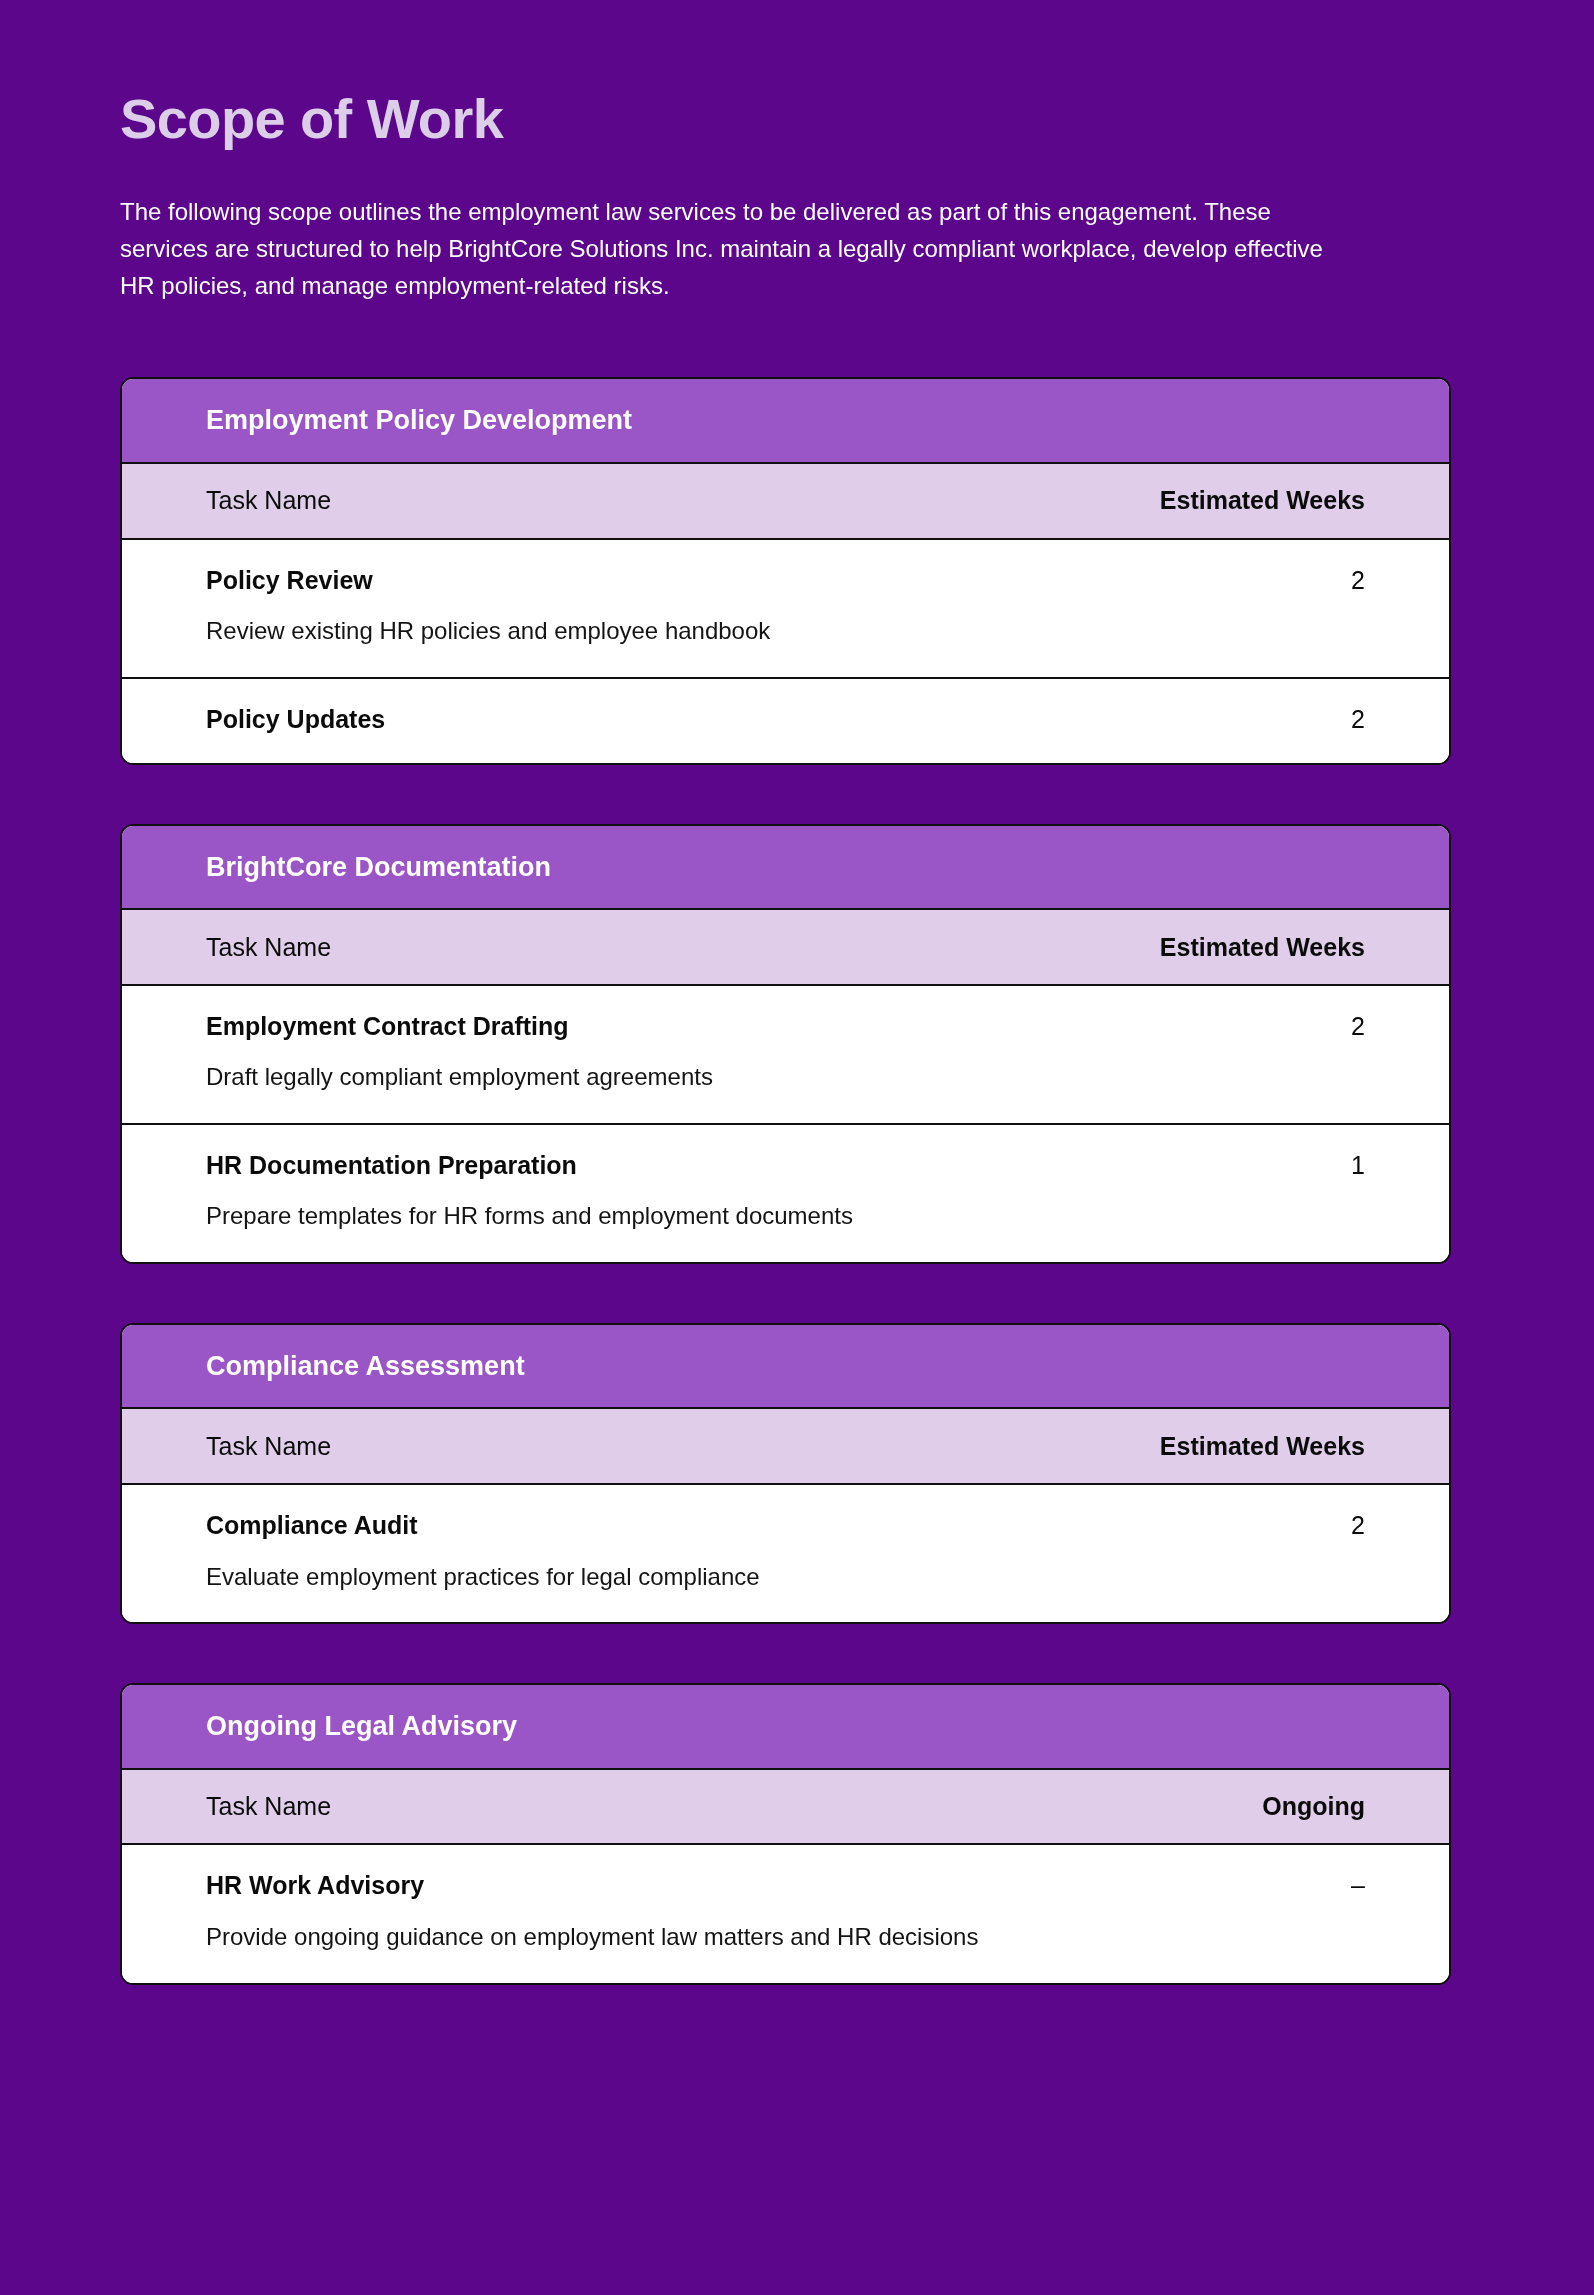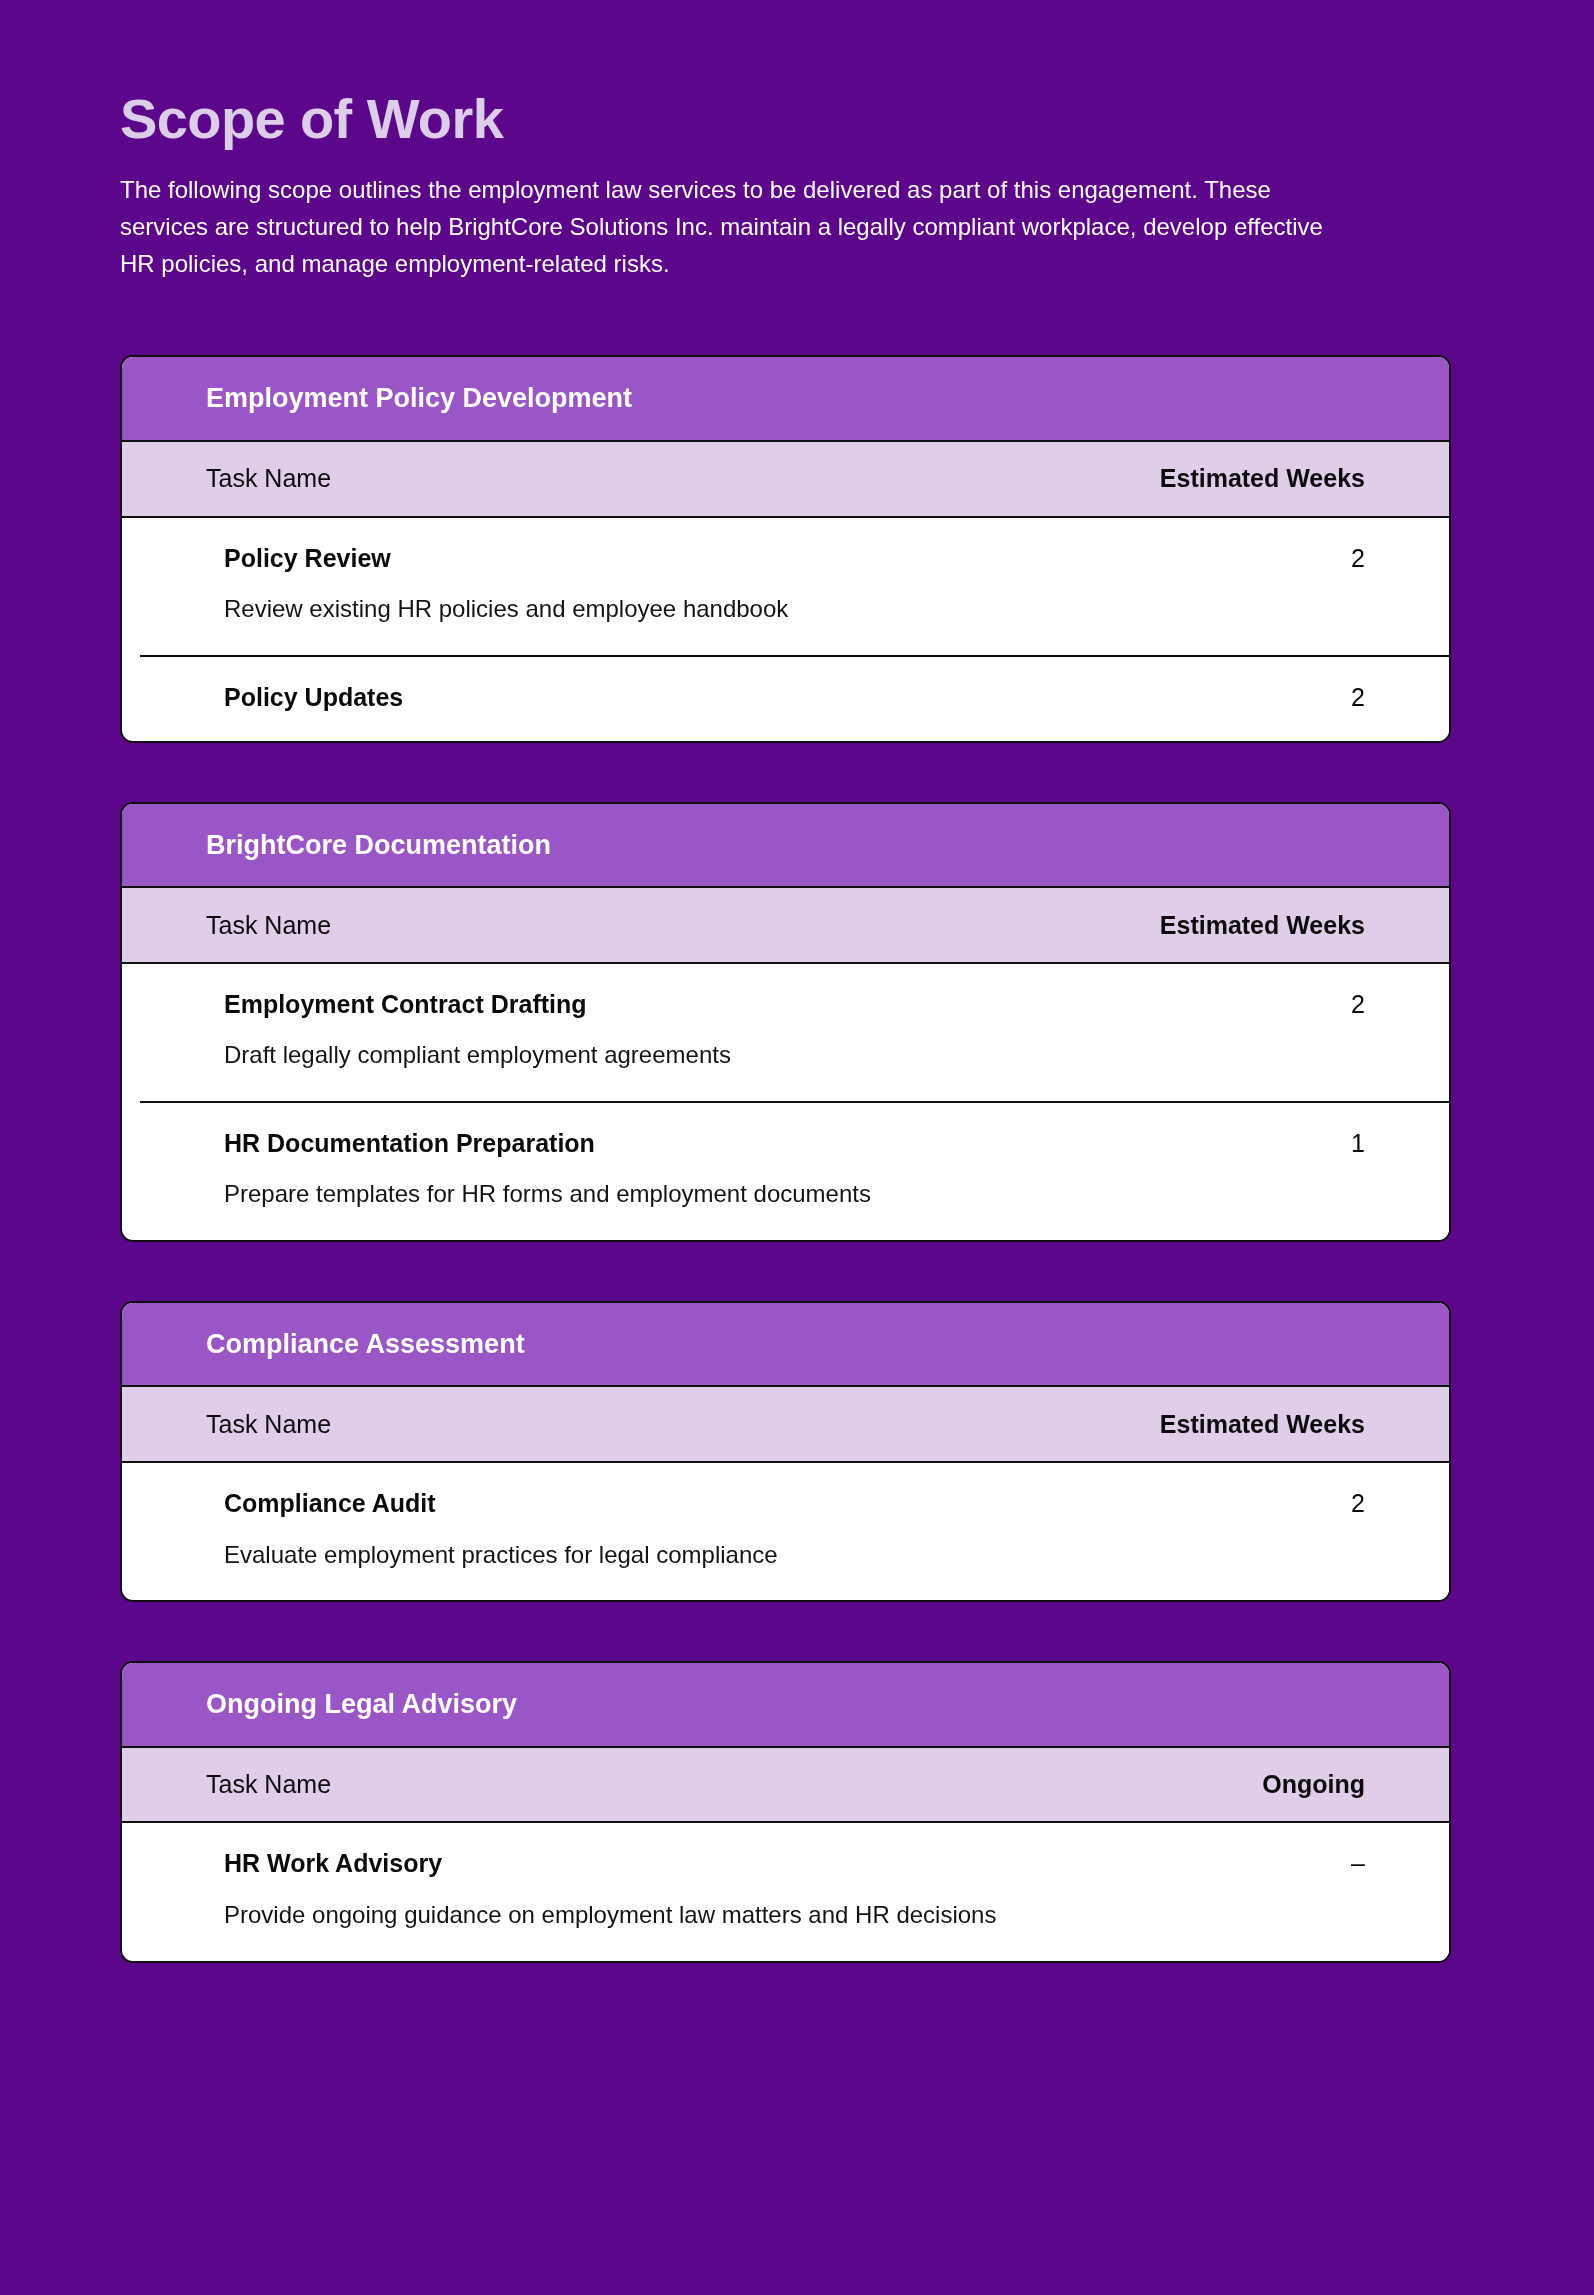--- a/index.html
+++ b/index.html
@@ -29,21 +29,21 @@
 
   .page-title {
     font-size: 56px;
     font-weight: bold;
     color: #dccee8;
     letter-spacing: -0.6px;
     line-height: 1.05;
   }
 
   .intro-paragraph {
-    margin-top: 22px;
+    margin-top: 44px;
     font-size: 24px;
     line-height: 1.55;
     color: #ffffff;
     max-width: 1344px;
     font-weight: normal;
   }
 
   
   .cards {
     margin-top: 73px;
@@ -92,21 +92,20 @@
     font-size: 25px;
     font-weight: bold;
     color: #0b0b0b;
     text-align: right;
   }
 
   .task-row {
     background: #ffffff;
     padding: 25px 84px 28px 84px;
     border-bottom: 2.2px solid #101010;
-    margin-left: 18px;
   }
   .task-row:last-child { border-bottom: none; }
 
   .task-top {
     display: flex;
     align-items: flex-start;
     justify-content: space-between;
     gap: 22.4px;
   }
 

